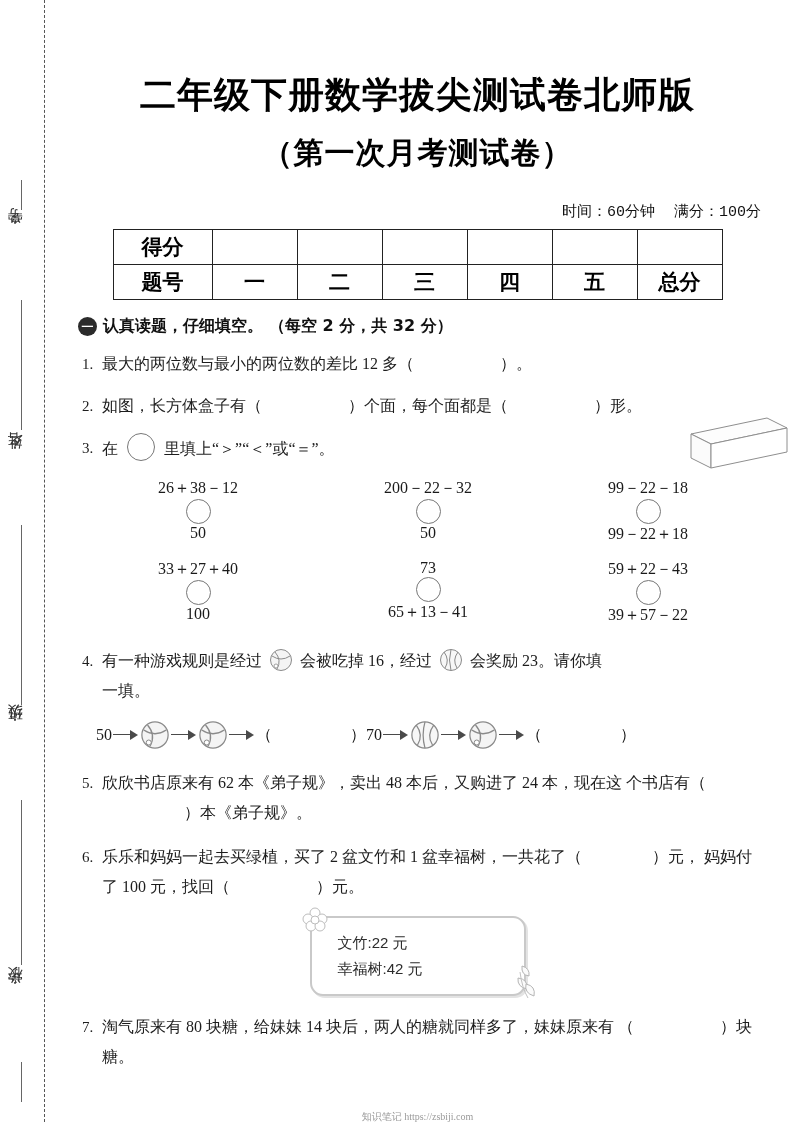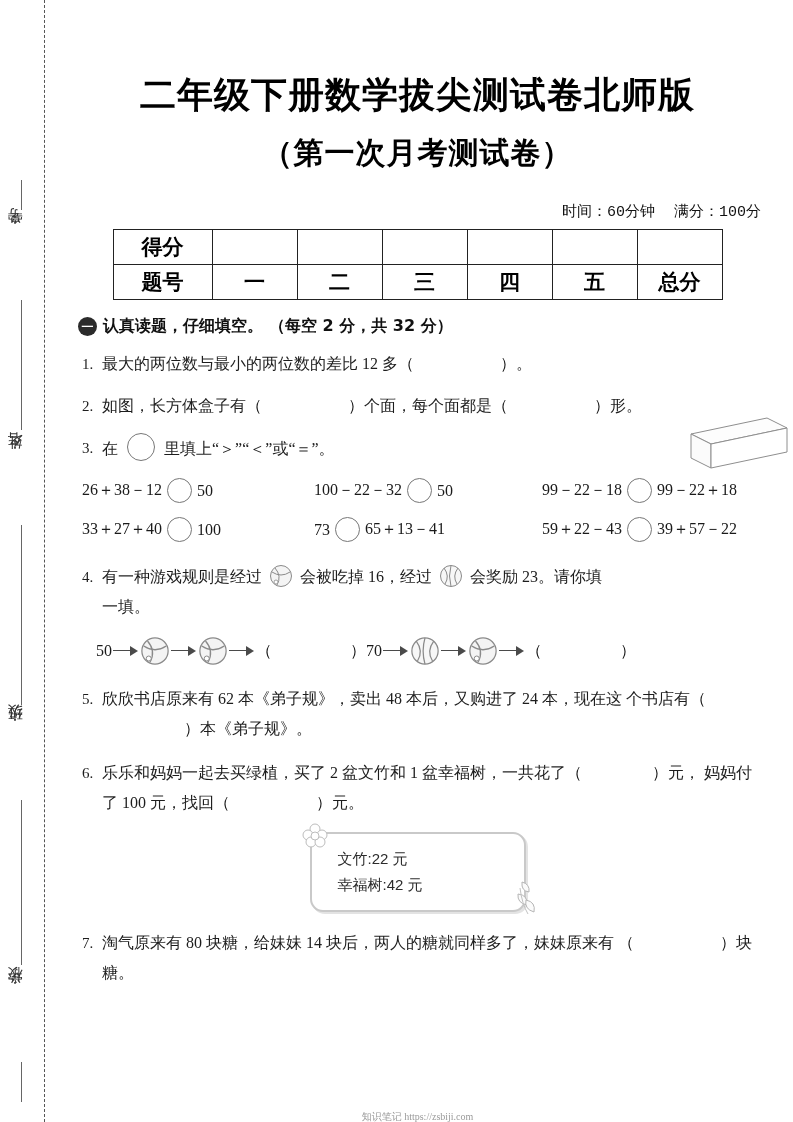--- a/index.html
+++ b/index.html
@@ -180,20 +180,21 @@
   .compare-rows { margin: 10px 0 0 22px; width: 672px; }
   .compare-row {
     display: flex;
     margin-top: 14px;
     font-size: 16px;
   }
   .compare-cell {
     display: flex;
     align-items: center;
     white-space: nowrap;
+    flex-direction: column;
   }
   .cc1 { width: 232px; }
   .cc2 { width: 228px; }
   .cc3 { width: 212px; }
 
   
   .ball {
     display: inline-block;
     width: 24px;
     height: 24px;
@@ -388,21 +389,21 @@
   </div>
 
   <div class="compare-rows">
     <div class="compare-row">
       <div class="compare-cell cc1">
         <span>26＋38－12</span>
         <span class="circ small"></span>
         <span>50</span>
       </div>
       <div class="compare-cell cc2">
-        <span>100－22－32</span>
+        <span>200－22－32</span>
         <span class="circ small"></span>
         <span>50</span>
       </div>
       <div class="compare-cell cc3">
         <span>99－22－18</span>
         <span class="circ small"></span>
         <span>99－22＋18</span>
       </div>
     </div>
     <div class="compare-row">

